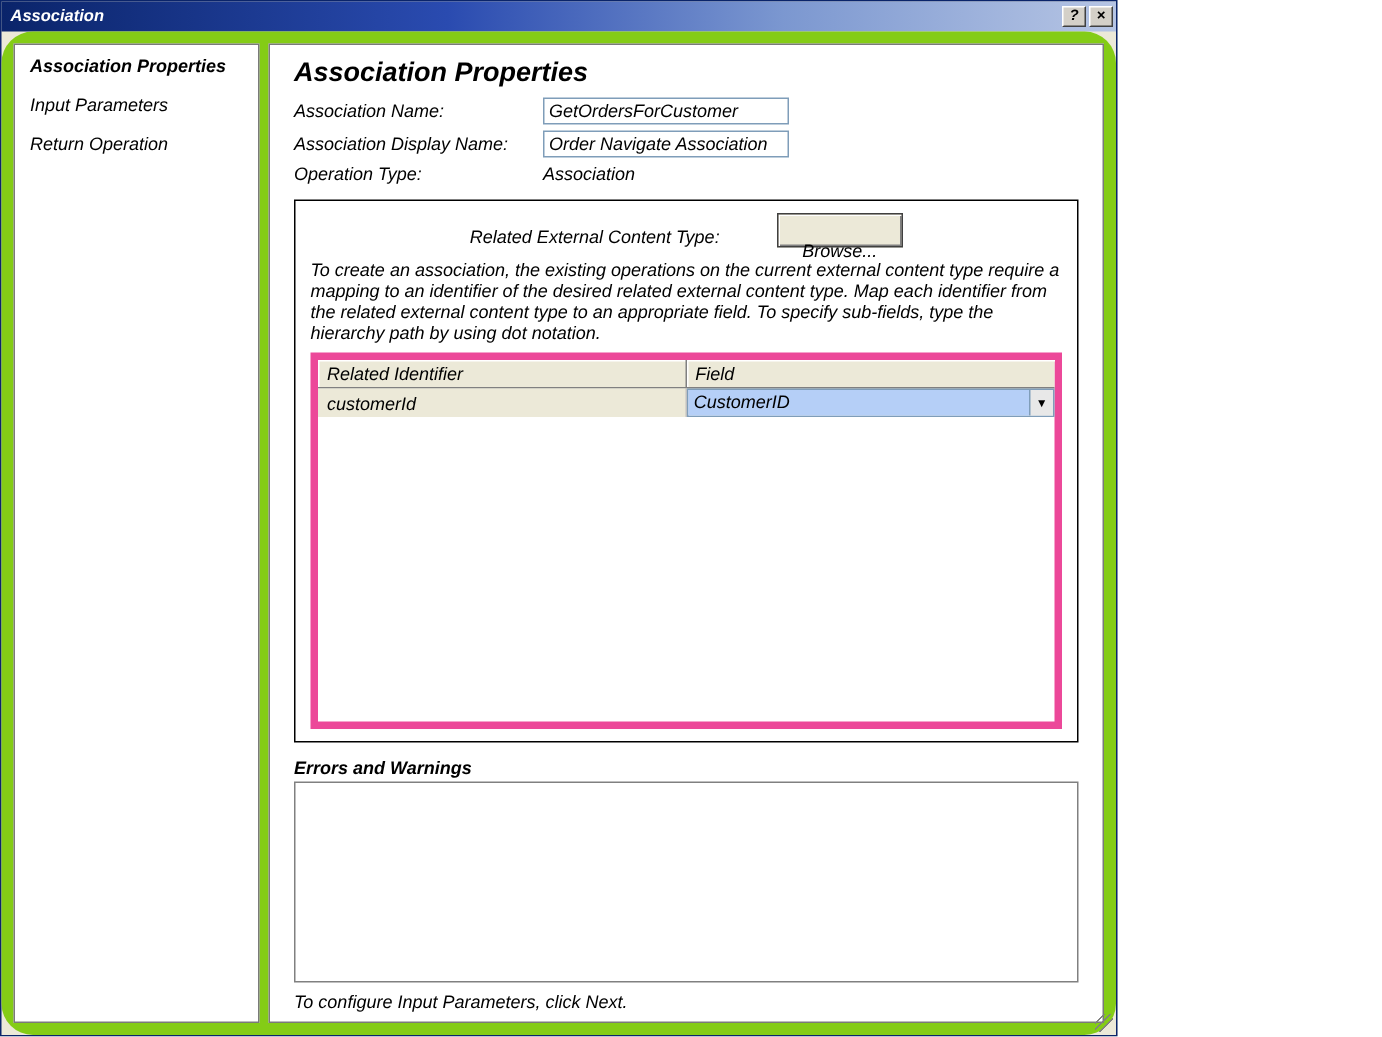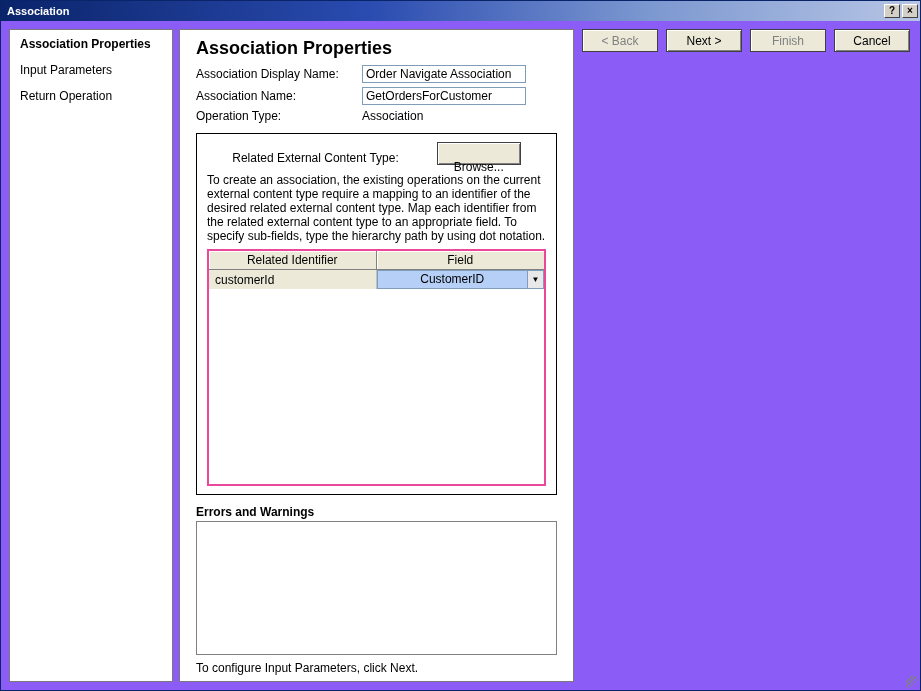--- a/index.html
+++ b/index.html
@@ -4,27 +4,28 @@
 <style>
   * { box-sizing: border-box; }
   html, body {
     margin: 0; padding: 0;
     font-family: "Segoe UI", Tahoma, Verdana, sans-serif;
     font-size: 12px;
     background: #fff;
     color: #000;
   }
   .window {
-    width: 921px;
+    width: 745px;
     height: 691px;
     border: 1px solid #0a246a;
     display: flex;
     flex-direction: column;
     background: #ece9d8;
     position: relative;
+    font-style: italic;
   }
   .titlebar {
     height: 20px;
     background: linear-gradient(to right, #0a246a 0%, #2a4bb0 40%, #7b97d0 70%, #b6c5e4 100%);
     color: #fff;
     display: flex;
     align-items: center;
     padding: 0 2px 0 6px;
     font-size: 11px;
     font-weight: bold;
@@ -40,23 +41,25 @@
     font-family: Marlett, Arial, sans-serif;
     font-size: 10px;
     line-height: 12px;
     text-align: center;
     color: #000;
     cursor: default;
   }
   .body {
     flex: 1;
     display: flex;
+    flex-direction: column;
     padding: 8px;
     gap: 6px;
-    background: #8b5cf6;
+    background: #84cc16;
+    border-radius: 21px;
   }
   .content-row {
     flex: 1;
     display: flex;
     gap: 6px;
     min-height: 0;
   }
   .sidebar {
     width: 164px;
     background: #fff;
@@ -128,27 +131,26 @@
     width: 84px; height: 23px;
     border: 1px solid #404040;
     background: #ece9d8;
     box-shadow: inset 1px 1px 0 #fff, inset -1px -1px 0 #808080;
     font: inherit;
     padding-top:17px;
   }
   .instr { margin-bottom: 6px; }
 
   .grid {
-    border: 2px solid #ec4899;
+    border: 5px solid #ec4899;
     flex: 1;
     display: flex;
     flex-direction: column;
     background: #fff;
     min-height: 170px;
-    text-align: center;
   }
   .grid-head {
     display: flex;
     background: #ece9d8;
   }
   .gh-cell {
     padding: 2px 6px;
     border-right: 1px solid #808080;
     border-bottom: 1px solid #808080;
     box-shadow: inset 1px 1px 0 #fff;
@@ -243,27 +245,27 @@
         <div class="item">
           <span>Return Operation</span>
         </div>
       </div>
 
       <div class="main">
 
         <h1>Association Properties</h1>
 
         <div class="form-row">
+          <span class="lbl">Association Name:</span>
+          <input class="txt-input" type="text" value="GetOrdersForCustomer" style="">
+        </div>
+
+        <div class="form-row">
           <span class="lbl">Association Display Name:</span>
           <input class="txt-input" type="text" value="Order Navigate Association" style="">
-        </div>
-
-        <div class="form-row">
-          <span class="lbl">Association Name:</span>
-          <input class="txt-input" type="text" value="GetOrdersForCustomer" style="">
         </div>
 
         <div class="form-row">
           <span class="lbl">Operation Type:</span>
           <span class="static-val">Association</span>
         </div>
 
         <div class="group-box">
 
           <div class="rect-row">
@@ -293,23 +295,17 @@
         </div>
 
         <div class="errors-label">Errors and Warnings</div>
         <div class="errors-box"></div>
 
         <div class="footer-hint">To configure Input Parameters, click Next.</div>
 
       </div>
     </div>
 
-    <div class="button-bar">
-      <button class="wiz-btn" disabled="">&lt; Back</button>
-      <button class="wiz-btn">Next &gt;</button>
-      <button class="wiz-btn" disabled="">Finish</button>
-      <button class="wiz-btn">Cancel</button>
-    </div>
 
   </div>
 
   <div class="resize-grip"></div>
 </div>
 
 </body></html>

